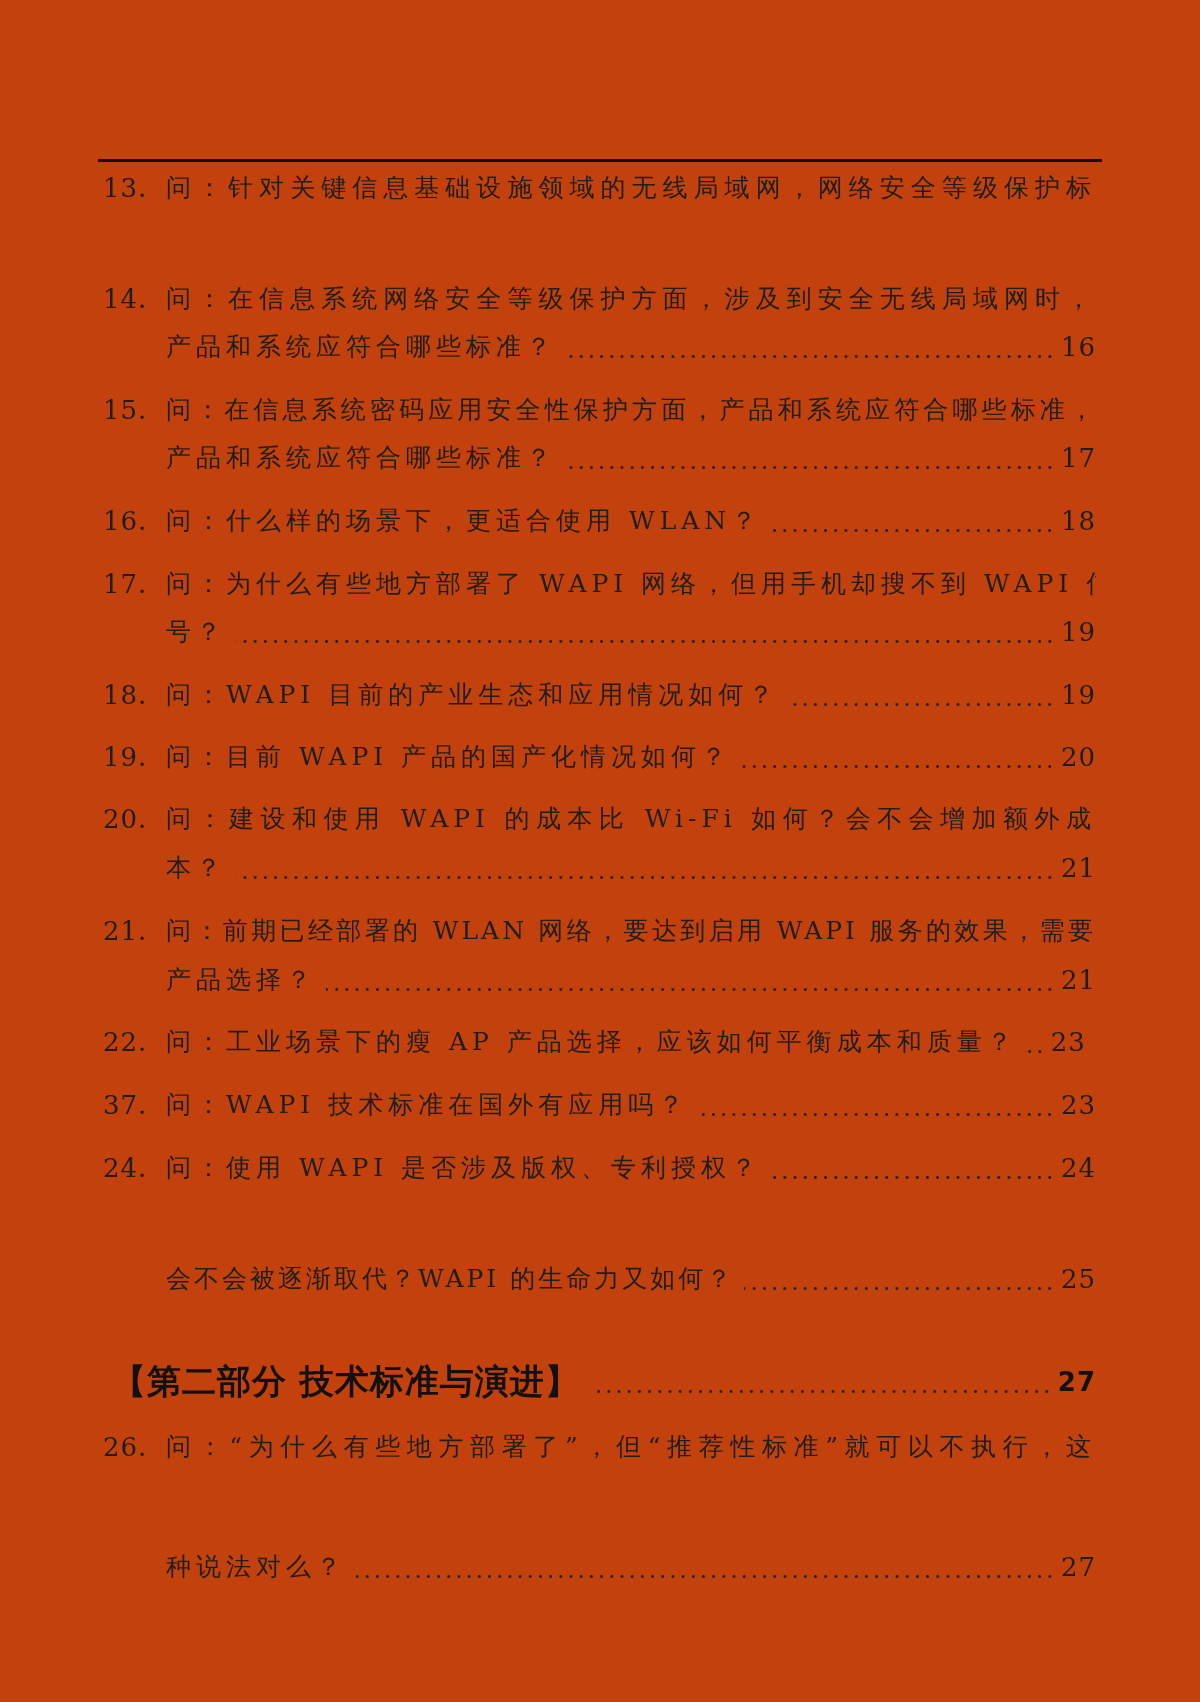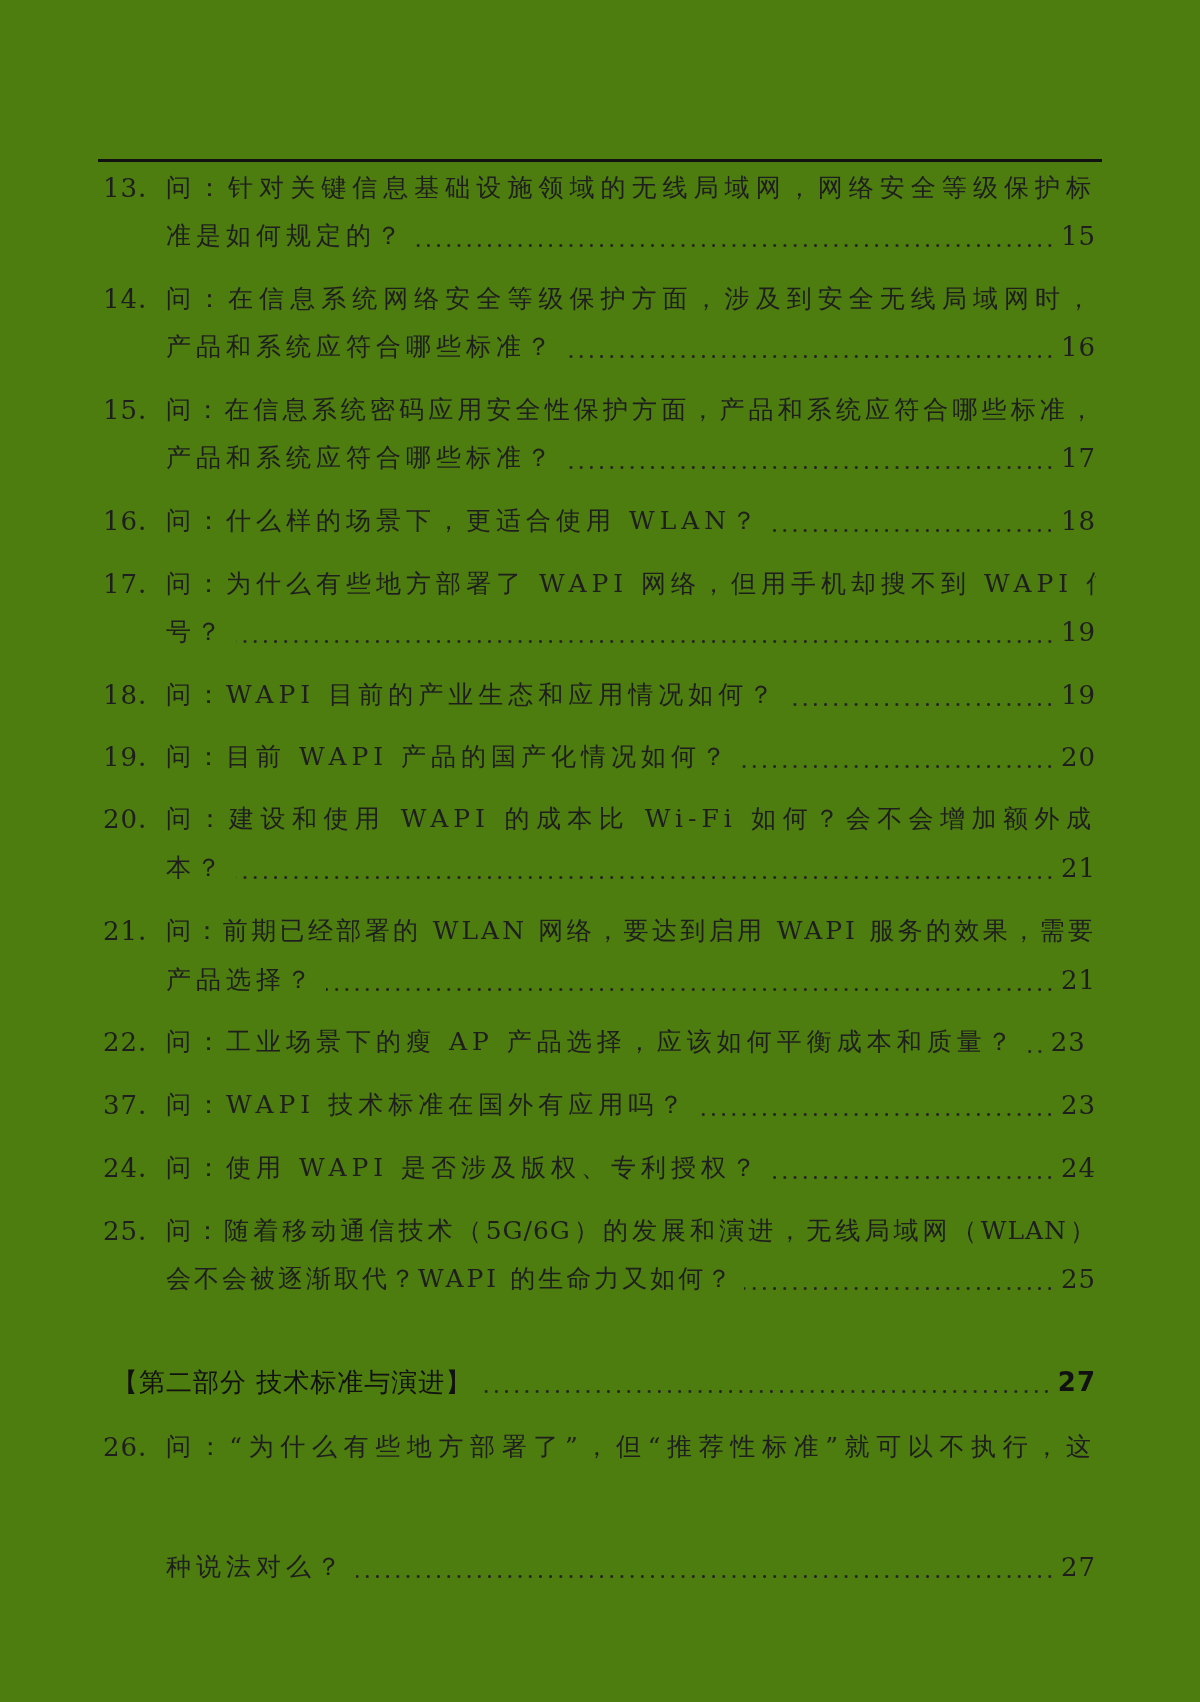--- a/index.html
+++ b/index.html
@@ -13,21 +13,21 @@
     position: relative;
     overflow: hidden;
     font-family: "DejaVu Serif", "Liberation Serif", serif;
     color: #1e1e1e;
   }
   .page {
     position: absolute;
     left: 0; top: 0;
     width: 1200px;
     height: 1702px;
-    background: #4d7c0f;
+    background: #c2410c;
   }
   .header-rule {
     position: absolute;
     left: 98px;
     top: 159px;
     width: 1004px;
     height: 3px;
     background: #111111;
   }
   .toc-line {
@@ -90,46 +90,41 @@
     position: absolute;
     left: 112px;
     width: 984px;
     height: 40px;
     display: flex;
     align-items: center;
     white-space: nowrap;
   }
   .section-title {
     font-family: "DejaVu Sans", "Liberation Sans", sans-serif;
-    font-weight: normal;
-    font-size: 26px;
+    font-weight: bold;
+    font-size: 34px;
     letter-spacing: 1px;
     color: #111111;
   }
   .section-line .toc-page {
     font-family: "DejaVu Sans", "Liberation Sans", sans-serif;
     font-weight: bold;
     color: #111111;
   }
 </style>
 </head>
 <body>
 
 <div class="page">
 
   <div class="header-rule"></div>
 
   <div class="toc-line first" style="top:168px">
     <span class="toc-num">13.</span>
     <span class="toc-text justify">问：针对关键信息基础设施领域的无线局域网，网络安全等级保护标</span>
-  </div>
-  <div class="toc-line" style="top:216px">
-    <span class="toc-text">准是如何规定的？</span>
-    <span class="toc-leader"></span>
-    <span class="toc-page">15</span>
   </div>
 
   <div class="toc-line first" style="top:279px">
     <span class="toc-num">14.</span>
     <span class="toc-text justify">问：在信息系统网络安全等级保护方面，涉及到安全无线局域网时，</span>
   </div>
   <div class="toc-line" style="top:327px">
     <span class="toc-text">产品和系统应符合哪些标准？</span>
     <span class="toc-leader"></span>
     <span class="toc-page">16</span>
@@ -210,24 +205,20 @@
     <span class="toc-page">23</span>
   </div>
 
   <div class="toc-line first" style="top:1148px">
     <span class="toc-num">24.</span>
     <span class="toc-text">问：使用 WAPI 是否涉及版权、专利授权？</span>
     <span class="toc-leader"></span>
     <span class="toc-page">24</span>
   </div>
 
-  <div class="toc-line first" style="top:1211px">
-    <span class="toc-num">25.</span>
-    <span class="toc-text justify" style="letter-spacing:1px">问：随着移动通信技术（5G/6G）的发展和演进，无线局域网（WLAN）</span>
-  </div>
   <div class="toc-line" style="top:1259px">
     <span class="toc-text" style="letter-spacing:3px">会不会被逐渐取代？WAPI 的生命力又如何？</span>
     <span class="toc-leader"></span>
     <span class="toc-page">25</span>
   </div>
 
   <div class="section-line" style="top:1362px">
     <span class="section-title">【第二部分  技术标准与演进】</span>
     <span class="toc-leader"></span>
     <span class="toc-page">27</span>

